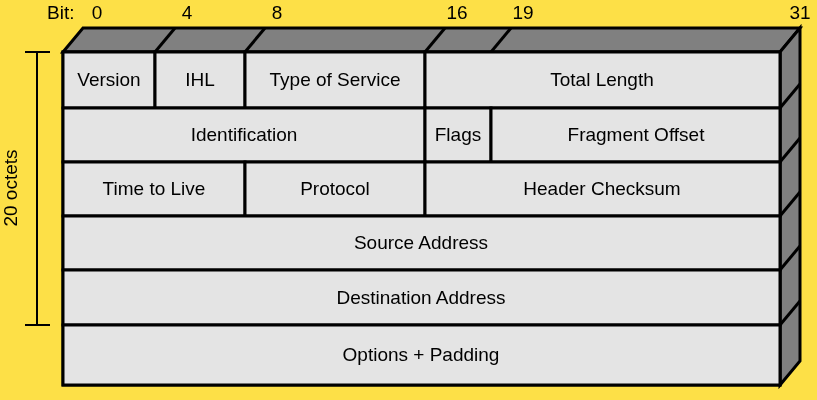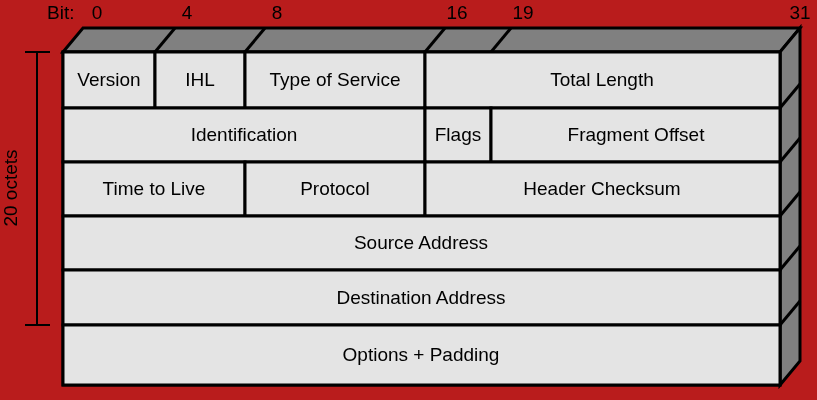--- a/index.html
+++ b/index.html
@@ -4,21 +4,21 @@
 <style>
   html, body {
     margin: 0;
     padding: 0;
     background: #ffffff;
   }
   #stage {
     position: relative;
     width: 817px;
     height: 400px;
-    background: #b91c1c;
+    background: #fde047;
     font-family: "Liberation Sans", sans-serif;
     overflow: hidden;
   }
   svg#diagram {
     position: absolute;
     left: 0;
     top: 0;
     width: 817px;
     height: 400px;
   }

